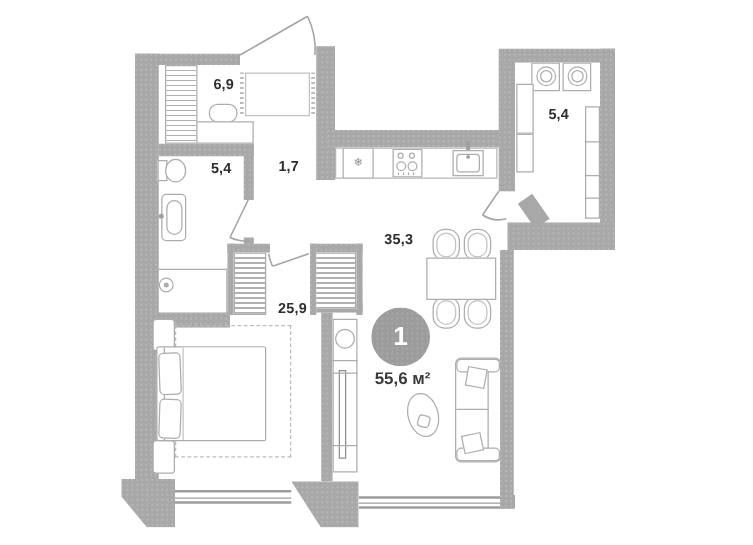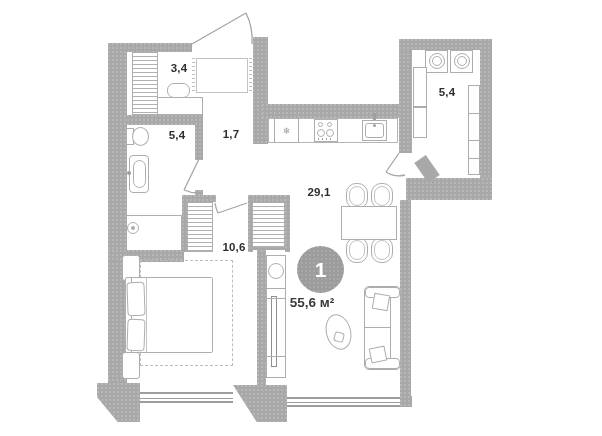--- a/index.html
+++ b/index.html
@@ -19,21 +19,21 @@
   .line{position:absolute;background:#adadad;z-index:4;}
   .chair{border-radius:10px;}
   .chair::before{content:"";position:absolute;inset:2px;border:1px solid #c2c2c2;border-radius:8px;}
   .circ{border-radius:50%;}
   .badge{position:absolute;left:297px;top:246px;width:47px;height:47px;border-radius:50%;
          background-color:#9c9c9c;
          background-image:radial-gradient(circle at 1px 1px,#a8a8a8 .8px,transparent 1px);
          background-size:4px 4px;
          color:#fff;font-size:21px;font-weight:700;display:flex;align-items:center;
          justify-content:center;z-index:6;}
-  .area-lbl{position:absolute;left:262px;top:295px;width:100px;text-align:center;
+  .area-lbl{position:absolute;left:272px;top:295px;width:100px;text-align:center;
             font-size:13.5px;font-weight:600;color:#3a3a3a;z-index:6;}
   .fringe{position:absolute;width:3px;background-image:repeating-linear-gradient(180deg,#bdbdbd 0 1px,transparent 1px 4px);z-index:4;}
   .rug-dash{position:absolute;border:1px dashed #bdbdbd;box-sizing:border-box;z-index:3;}
   svg.overlay{position:absolute;left:0;top:0;z-index:3;pointer-events:none;}
   .snow{font-family:"DejaVu Sans",sans-serif;font-size:9px;color:#949494;display:flex;
         align-items:center;justify-content:center;height:100%;}
 </style>
 </head>
 <body>
 
@@ -160,23 +160,23 @@
   <div class="furn" style="left:334px;top:332px;width:10px;height:10px;border-radius:3px;transform:rotate(15deg);"></div>
 
   <div class="furn" style="left:364px;top:286px;width:37px;height:84px;border-radius:5px;"></div>
   <div class="furn" style="left:365px;top:287px;width:35px;height:11px;border-radius:4px;"></div>
   <div class="furn" style="left:365px;top:358px;width:35px;height:11px;border-radius:4px;"></div>
   <div class="line" style="left:390px;top:297px;width:1px;height:62px;"></div>
   <div class="line" style="left:365px;top:327px;width:26px;height:1px;"></div>
   <div class="furn" style="left:373px;top:294px;width:16px;height:16px;transform:rotate(10deg);"></div>
   <div class="furn" style="left:370px;top:347px;width:16px;height:15px;transform:rotate(-12deg);"></div>
 
-  <div class="lbl" style="left:179px;top:68px;">3,4</div>
+  <div class="lbl" style="left:179px;top:68px;">6,9</div>
   <div class="lbl" style="left:177px;top:135px;">5,4</div>
   <div class="lbl" style="left:231px;top:134px;">1,7</div>
   <div class="lbl" style="left:447px;top:92px;">5,4</div>
-  <div class="lbl" style="left:319px;top:192px;">29,1</div>
-  <div class="lbl" style="left:234px;top:247px;">10,6</div>
+  <div class="lbl" style="left:319px;top:192px;">35,3</div>
+  <div class="lbl" style="left:234px;top:247px;">25,9</div>
 
   <div class="badge">1</div>
   <div class="area-lbl">55,6 м²</div>
 
 </div>
 
 </body></html>

